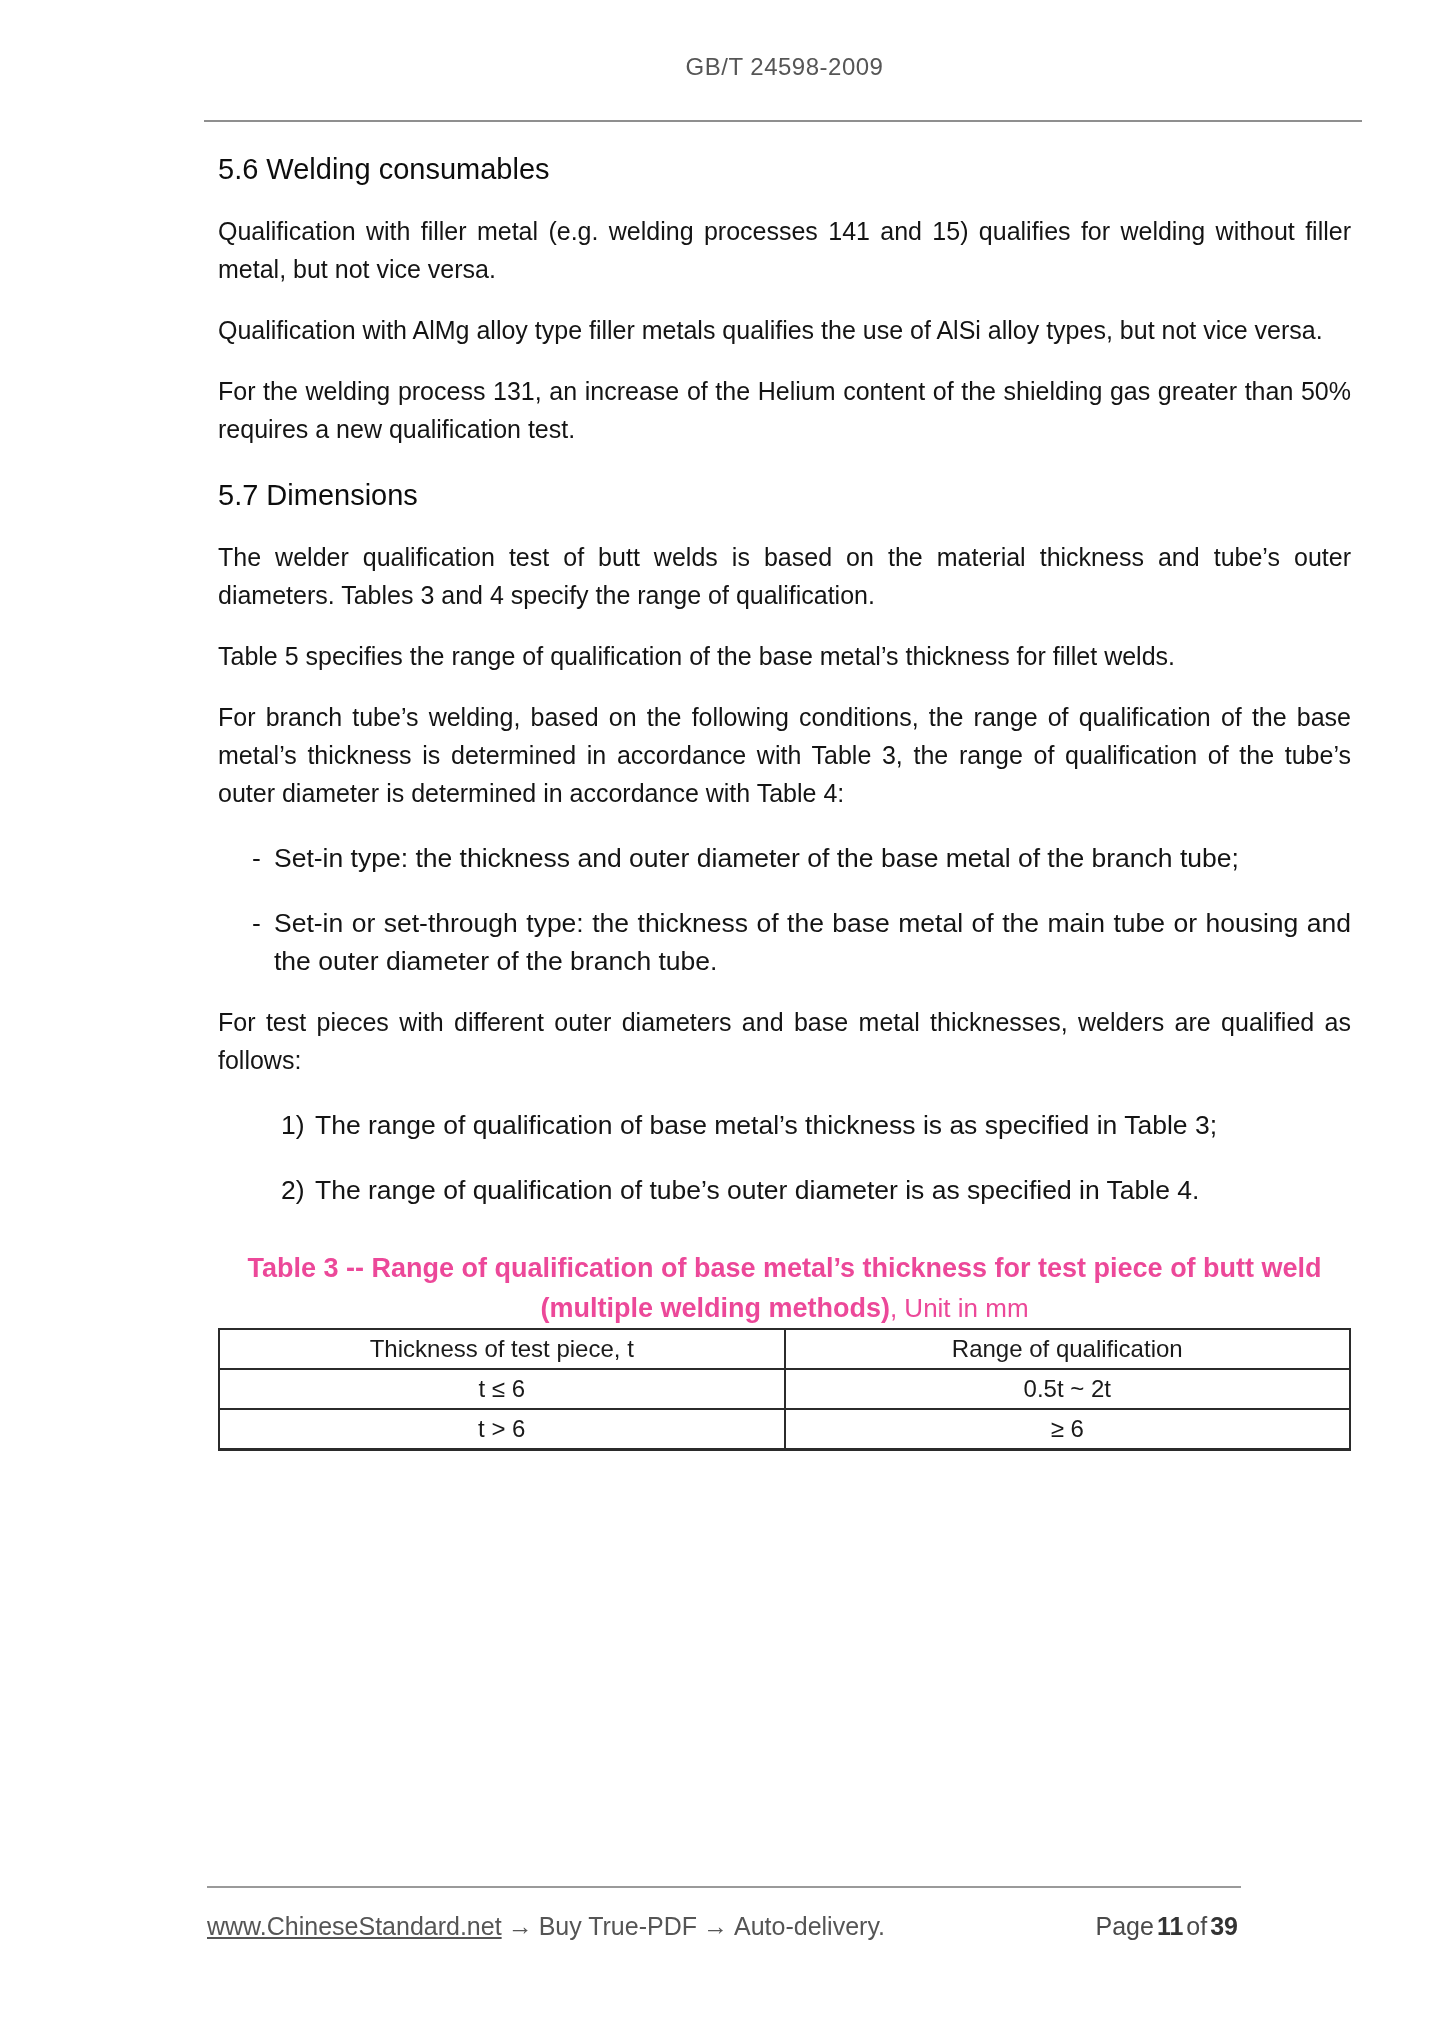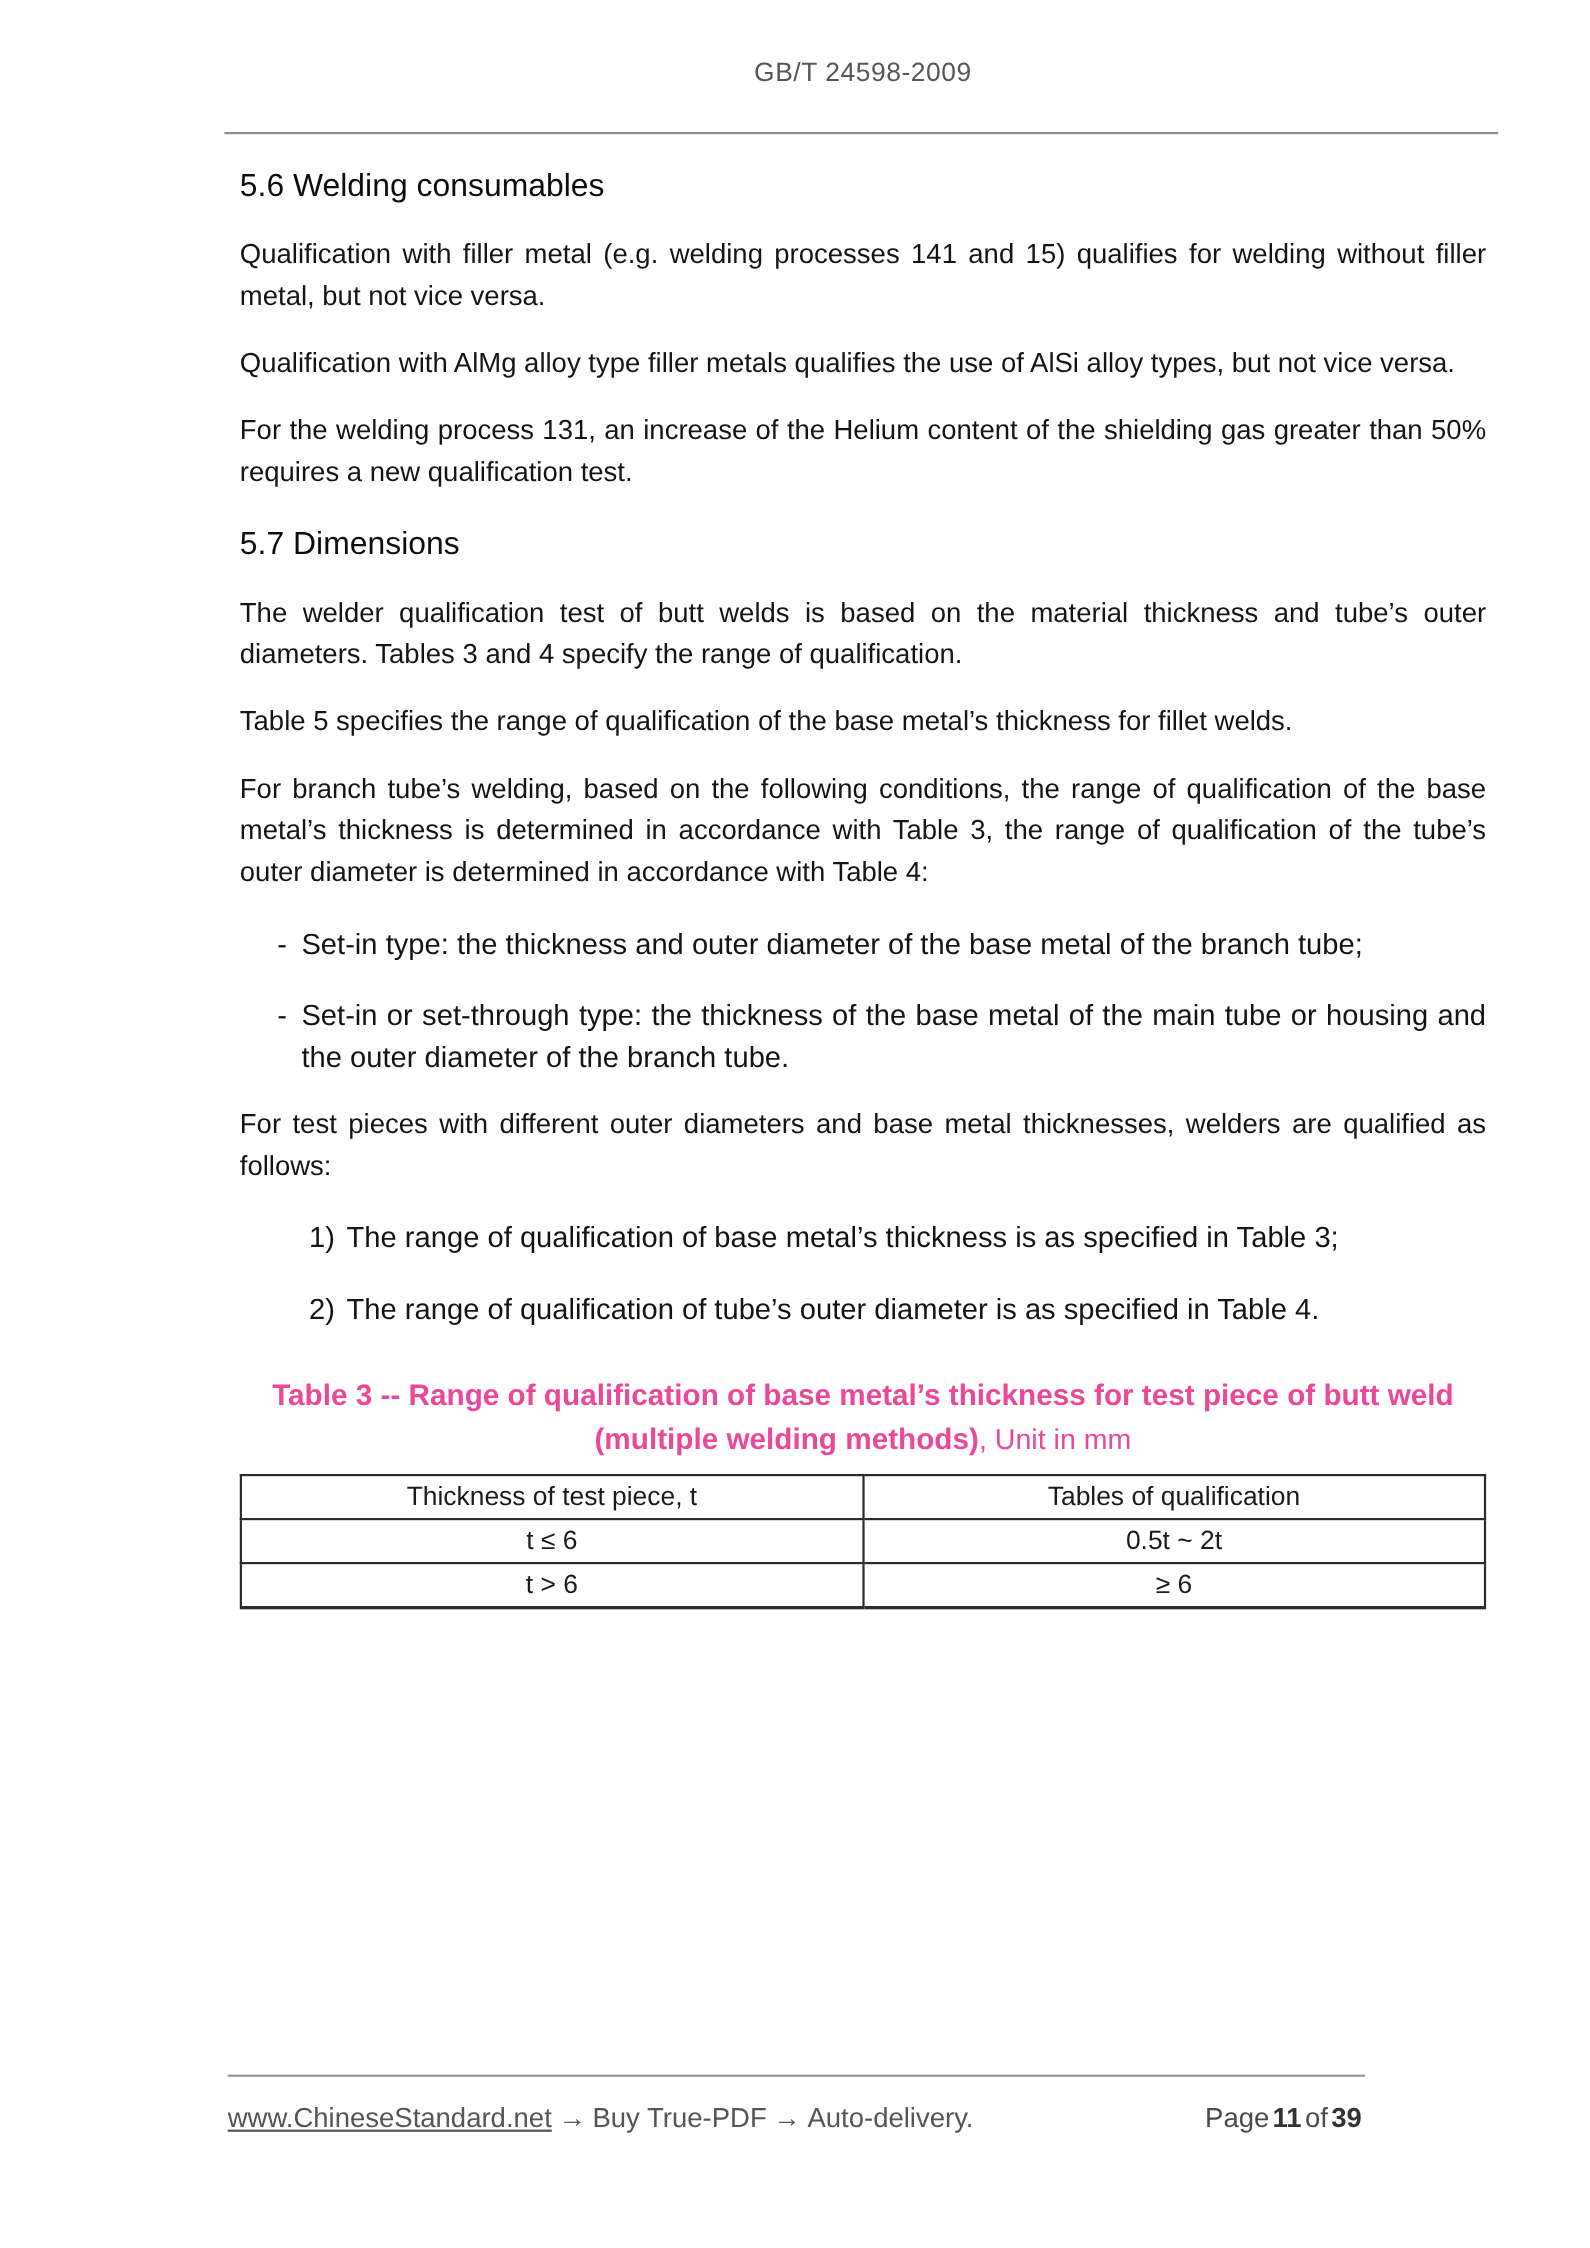--- a/index.html
+++ b/index.html
@@ -68,21 +68,20 @@
     line-height:40px;
     font-weight:bold;
     color:#ec4899;
   }
   .table-title .unit { font-weight:normal; font-size:26px; }
 
   table.t3 {
     width:100%;
     border-collapse:collapse;
     table-layout:fixed;
-    margin-top:12px;
   }
   table.t3 th, table.t3 td {
     border:2px solid #2b2b2b;
     font-weight:normal;
     text-align:center;
     font-size:24px;
     height:38px;
     padding:0;
     vertical-align:middle;
     color:#1a1a1a;
@@ -154,21 +153,21 @@
       <span class="marker">2)</span>
       <span class="txt">The range of qualification of tube’s outer diameter is as specified in Table 4.</span>
     </div>
 
     <div class="table-title"><span>Table 3 -- Range of qualification of base metal’s thickness for test piece of butt weld (multiple welding methods)</span><span class="unit">, Unit in mm</span></div>
 
     <table class="t3">
       <thead>
         <tr>
           <th>Thickness of test piece, t</th>
-          <th>Tables of qualification</th>
+          <th>Range of qualification</th>
         </tr>
       </thead>
       <tbody>
         <tr>
           <td>t ≤ 6</td>
           <td>0.5t ~ 2t</td>
         </tr>
         <tr class="last">
           <td>t &gt; 6</td>
           <td>≥ 6</td>

